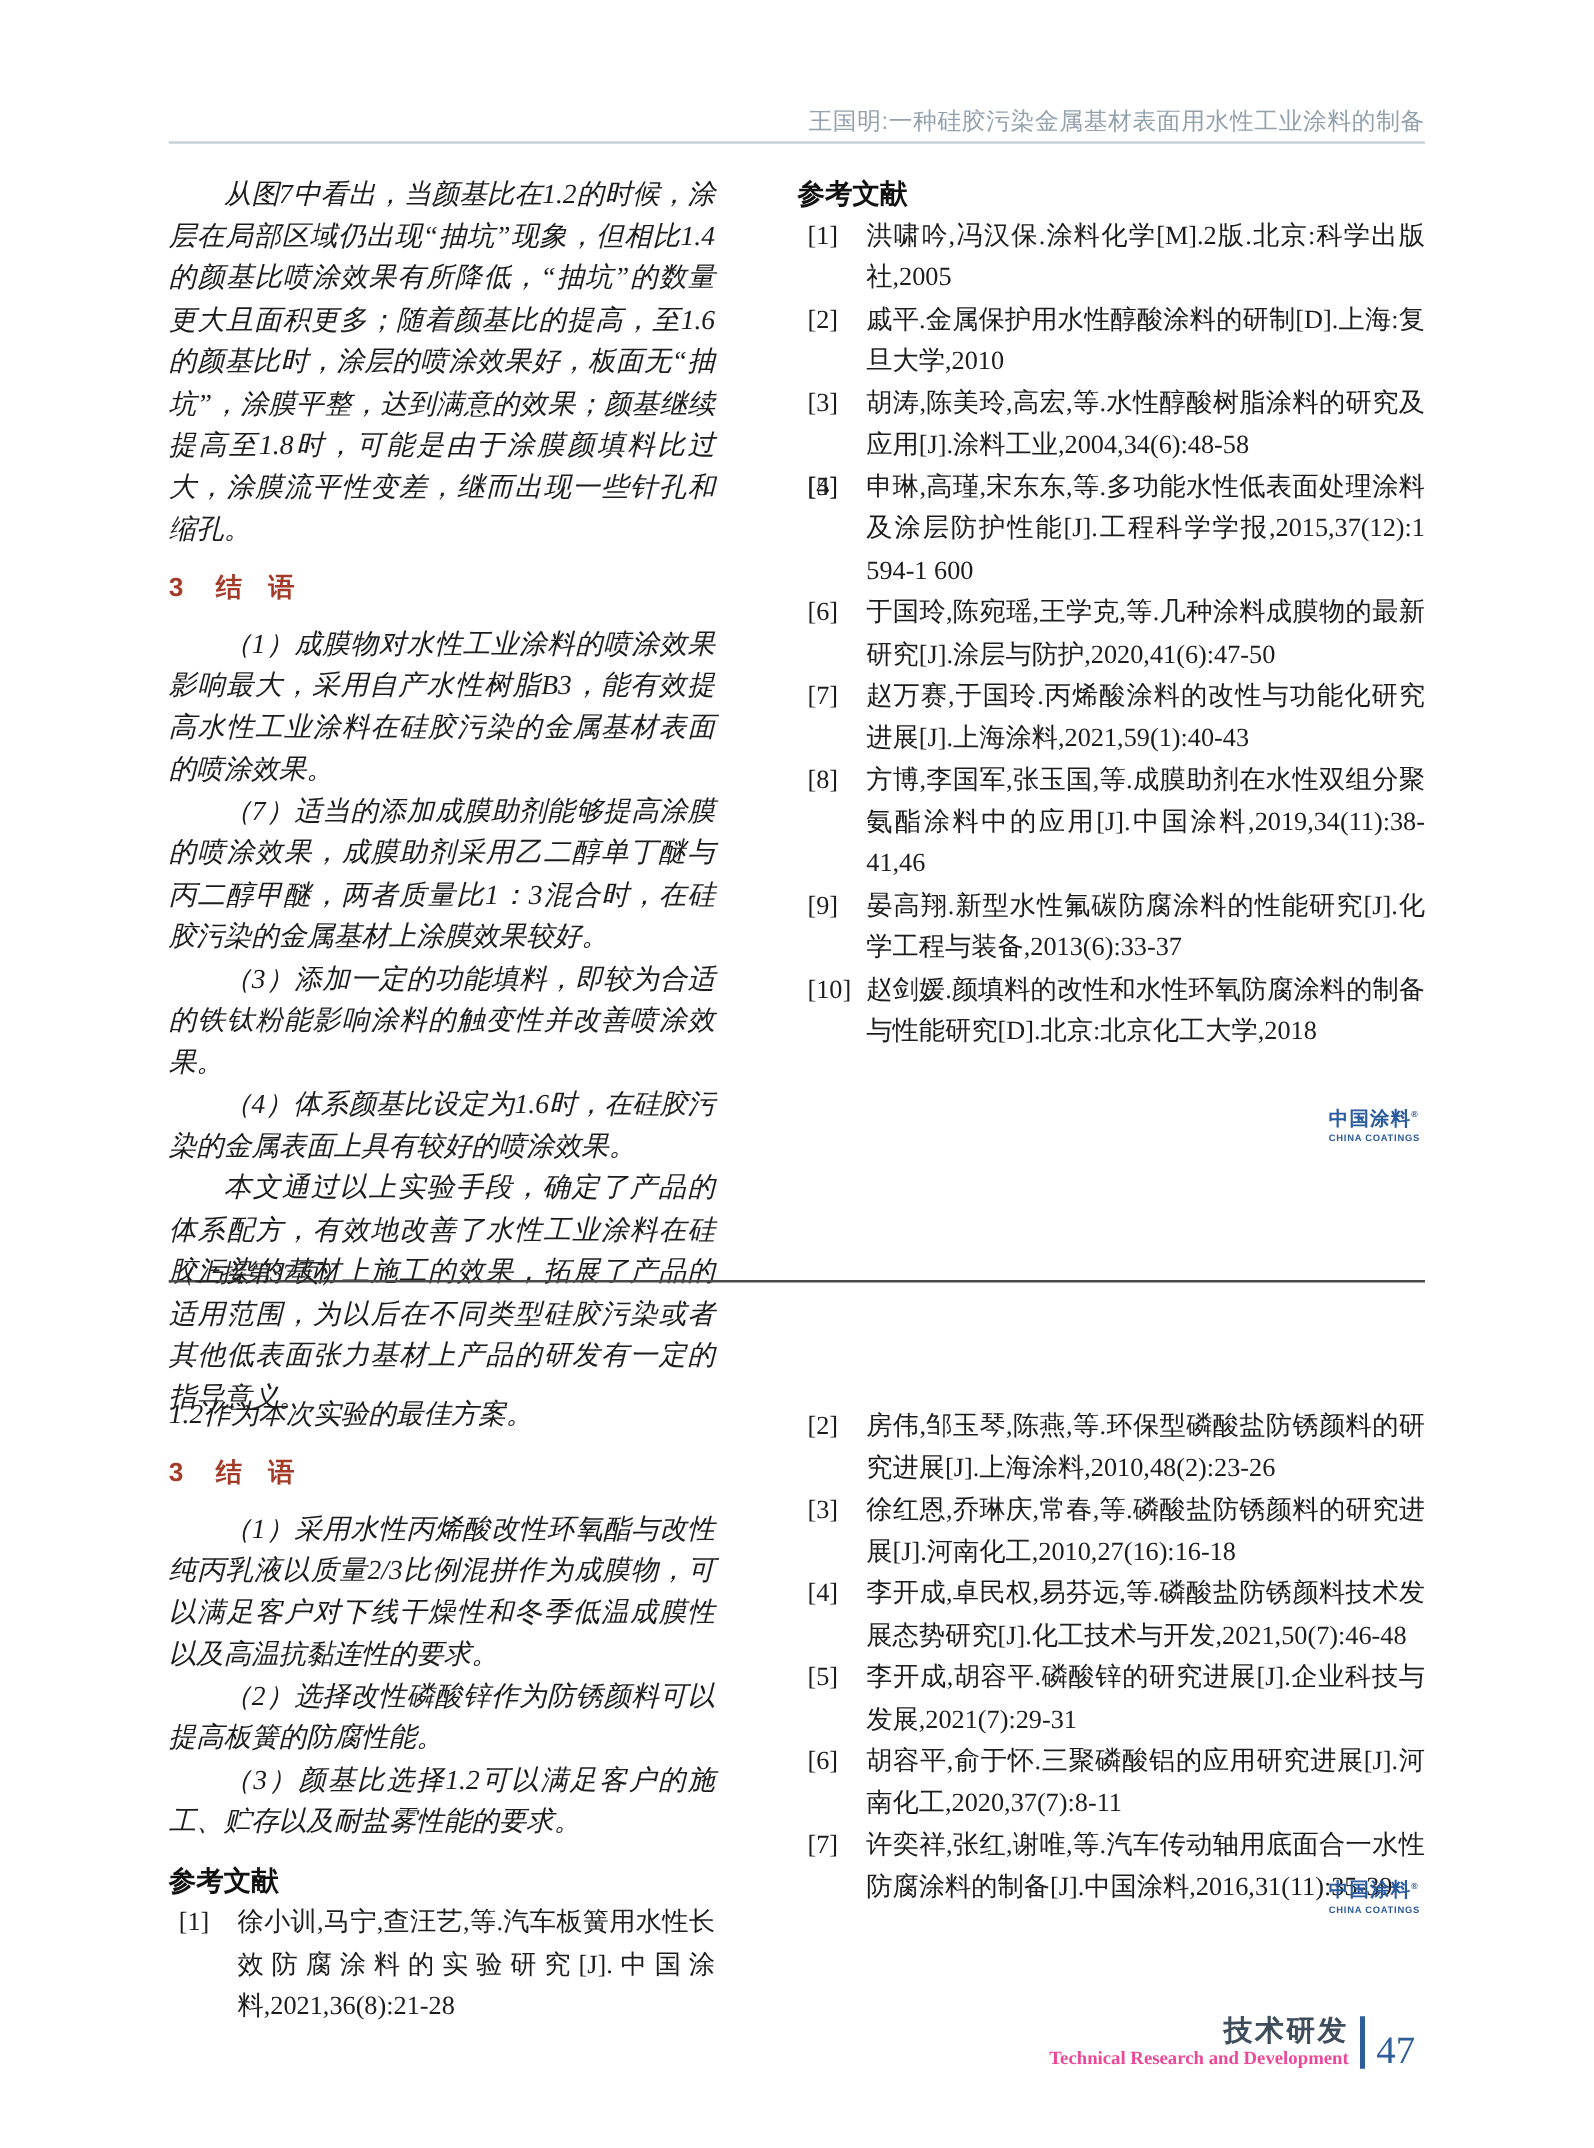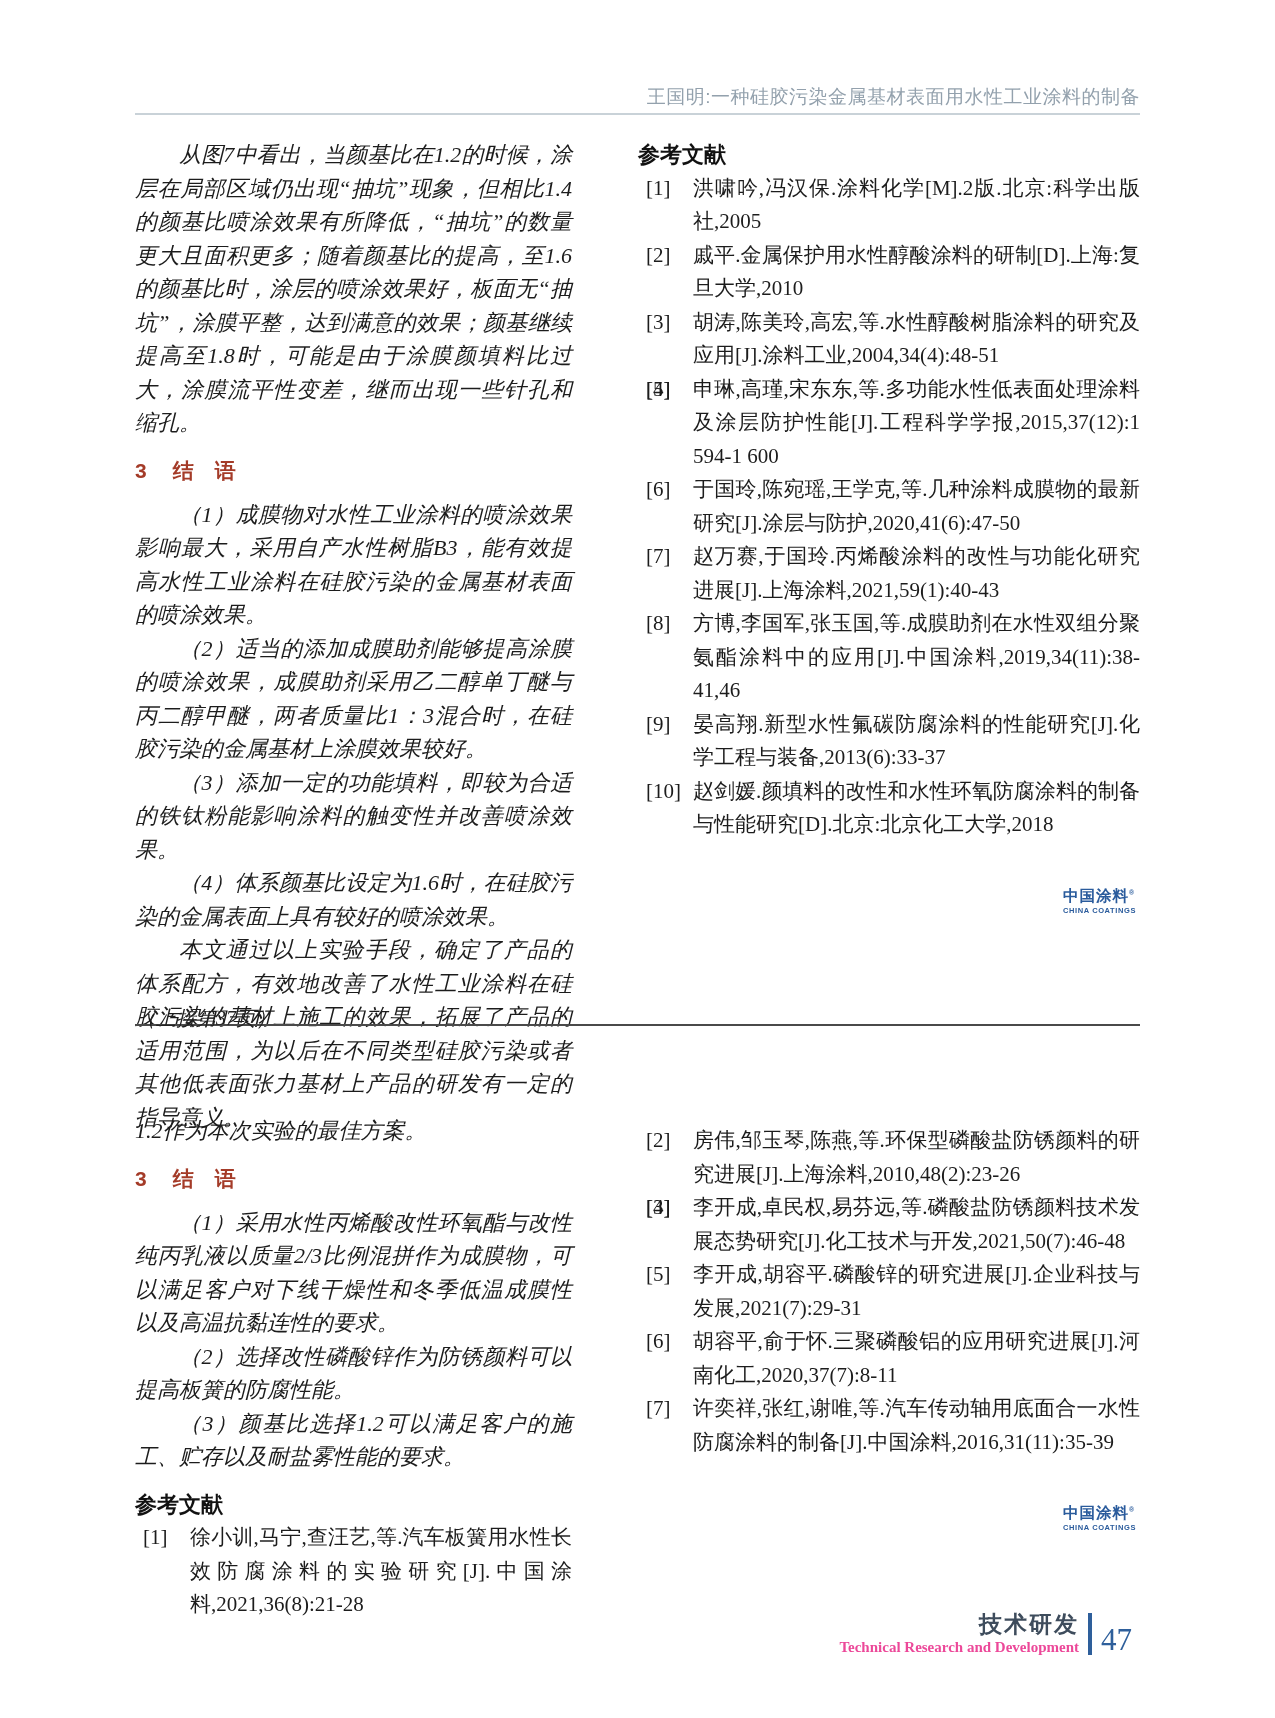--- a/index.html
+++ b/index.html
@@ -103,30 +103,30 @@
 <div class="page">
 
   <div class="running-head">王国明:一种硅胶污染金属基材表面用水性工业涂料的制备</div>
   <div class="head-rule"></div>
 
   <div class="section section-top">
     <div class="col">
       <p class="body indent">从图7中看出，当颜基比在1.2的时候，涂层在局部区域仍出现“抽坑”现象，但相比1.4的颜基比喷涂效果有所降低，“抽坑”的数量更大且面积更多；随着颜基比的提高，至1.6的颜基比时，涂层的喷涂效果好，板面无“抽坑”，涂膜平整，达到满意的效果；颜基继续提高至1.8时，可能是由于涂膜颜填料比过大，涂膜流平性变差，继而出现一些针孔和缩孔。</p>
       <h2 class="sec-heading"><span class="num">3</span><span>结　语</span></h2>
       <p class="body indent">（1）成膜物对水性工业涂料的喷涂效果影响最大，采用自产水性树脂B3，能有效提高水性工业涂料在硅胶污染的金属基材表面的喷涂效果。</p>
-      <p class="body indent">（2）适当的添加成膜助剂能够提高涂膜的喷涂效果，成膜助剂采用乙二醇单丁醚与丙二醇甲醚，两者质量比1：3混合时，在硅胶污染的金属基材上涂膜效果较好。</p>
+      <p class="body indent">（7）适当的添加成膜助剂能够提高涂膜的喷涂效果，成膜助剂采用乙二醇单丁醚与丙二醇甲醚，两者质量比1：3混合时，在硅胶污染的金属基材上涂膜效果较好。</p>
       <p class="body indent">（3）添加一定的功能填料，即较为合适的铁钛粉能影响涂料的触变性并改善喷涂效果。</p>
       <p class="body indent">（4）体系颜基比设定为1.6时，在硅胶污染的金属表面上具有较好的喷涂效果。</p>
       <p class="body indent">本文通过以上实验手段，确定了产品的体系配方，有效地改善了水性工业涂料在硅胶污染的基材上施工的效果，拓展了产品的适用范围，为以后在不同类型硅胶污染或者其他低表面张力基材上产品的研发有一定的指导意义。</p>
     </div>
     <div class="col">
       <h3 class="ref-heading">参考文献</h3>
       <div class="ref"><span class="ref-marker">[1]</span><span>洪啸吟,冯汉保.涂料化学[M].2版.北京:科学出版社,2005</span></div>
       <div class="ref"><span class="ref-marker">[2]</span><span>戚平.金属保护用水性醇酸涂料的研制[D].上海:复旦大学,2010</span></div>
-      <div class="ref"><span class="ref-marker">[3]</span><span>胡涛,陈美玲,高宏,等.水性醇酸树脂涂料的研究及应用[J].涂料工业,2004,34(4):48-51</span></div>
+      <div class="ref"><span class="ref-marker">[3]</span><span>胡涛,陈美玲,高宏,等.水性醇酸树脂涂料的研究及应用[J].涂料工业,2004,34(6):48-58</span></div>
       <div class="ref"><span class="ref-marker">[4]</span></div>
       <div class="ref"><span class="ref-marker">[5]</span><span>申琳,高瑾,宋东东,等.多功能水性低表面处理涂料及涂层防护性能[J].工程科学学报,2015,37(12):1 594-1 600</span></div>
       <div class="ref"><span class="ref-marker">[6]</span><span>于国玲,陈宛瑶,王学克,等.几种涂料成膜物的最新研究[J].涂层与防护,2020,41(6):47-50</span></div>
       <div class="ref"><span class="ref-marker">[7]</span><span>赵万赛,于国玲.丙烯酸涂料的改性与功能化研究进展[J].上海涂料,2021,59(1):40-43</span></div>
       <div class="ref"><span class="ref-marker">[8]</span><span>方博,李国军,张玉国,等.成膜助剂在水性双组分聚氨酯涂料中的应用[J].中国涂料,2019,34(11):38-41,46</span></div>
       <div class="ref"><span class="ref-marker">[9]</span><span>晏高翔.新型水性氟碳防腐涂料的性能研究[J].化学工程与装备,2013(6):33-37</span></div>
       <div class="ref"><span class="ref-marker">[10]</span><span>赵剑媛.颜填料的改性和水性环氧防腐涂料的制备与性能研究[D].北京:北京化工大学,2018</span></div>
     </div>
   </div>
 
@@ -143,21 +143,21 @@
       <p class="body">1.2作为本次实验的最佳方案。</p>
       <h2 class="sec-heading"><span class="num">3</span><span>结　语</span></h2>
       <p class="body indent">（1）采用水性丙烯酸改性环氧酯与改性纯丙乳液以质量2/3比例混拼作为成膜物，可以满足客户对下线干燥性和冬季低温成膜性以及高温抗黏连性的要求。</p>
       <p class="body indent">（2）选择改性磷酸锌作为防锈颜料可以提高板簧的防腐性能。</p>
       <p class="body indent">（3）颜基比选择1.2可以满足客户的施工、贮存以及耐盐雾性能的要求。</p>
       <h3 class="ref-heading spaced">参考文献</h3>
       <div class="ref"><span class="ref-marker">[1]</span><span>徐小训,马宁,查汪艺,等.汽车板簧用水性长效防腐涂料的实验研究[J].中国涂料,2021,36(8):21-28</span></div>
     </div>
     <div class="col col-right-bottom">
       <div class="ref"><span class="ref-marker">[2]</span><span>房伟,邹玉琴,陈燕,等.环保型磷酸盐防锈颜料的研究进展[J].上海涂料,2010,48(2):23-26</span></div>
-      <div class="ref"><span class="ref-marker">[3]</span></div>
+      <div class="ref"><span class="ref-marker">[3]</span><span>徐红恩,乔琳庆,常春,等.磷酸盐防锈颜料的研究进展[J].河南化工,2010,27(16):16-18</span></div>
       <div class="ref"><span class="ref-marker">[4]</span><span>李开成,卓民权,易芬远,等.磷酸盐防锈颜料技术发展态势研究[J].化工技术与开发,2021,50(7):46-48</span></div>
       <div class="ref"><span class="ref-marker">[5]</span><span>李开成,胡容平.磷酸锌的研究进展[J].企业科技与发展,2021(7):29-31</span></div>
       <div class="ref"><span class="ref-marker">[6]</span><span>胡容平,俞于怀.三聚磷酸铝的应用研究进展[J].河南化工,2020,37(7):8-11</span></div>
       <div class="ref"><span class="ref-marker">[7]</span><span>许奕祥,张红,谢唯,等.汽车传动轴用底面合一水性防腐涂料的制备[J].中国涂料,2016,31(11):35-39</span></div>
     </div>
   </div>
 
   <div class="logo logo-2">
     <div class="logo-cn"><span>中国涂料</span><span class="reg">®</span></div>
     <div class="logo-en">CHINA COATINGS</div>

